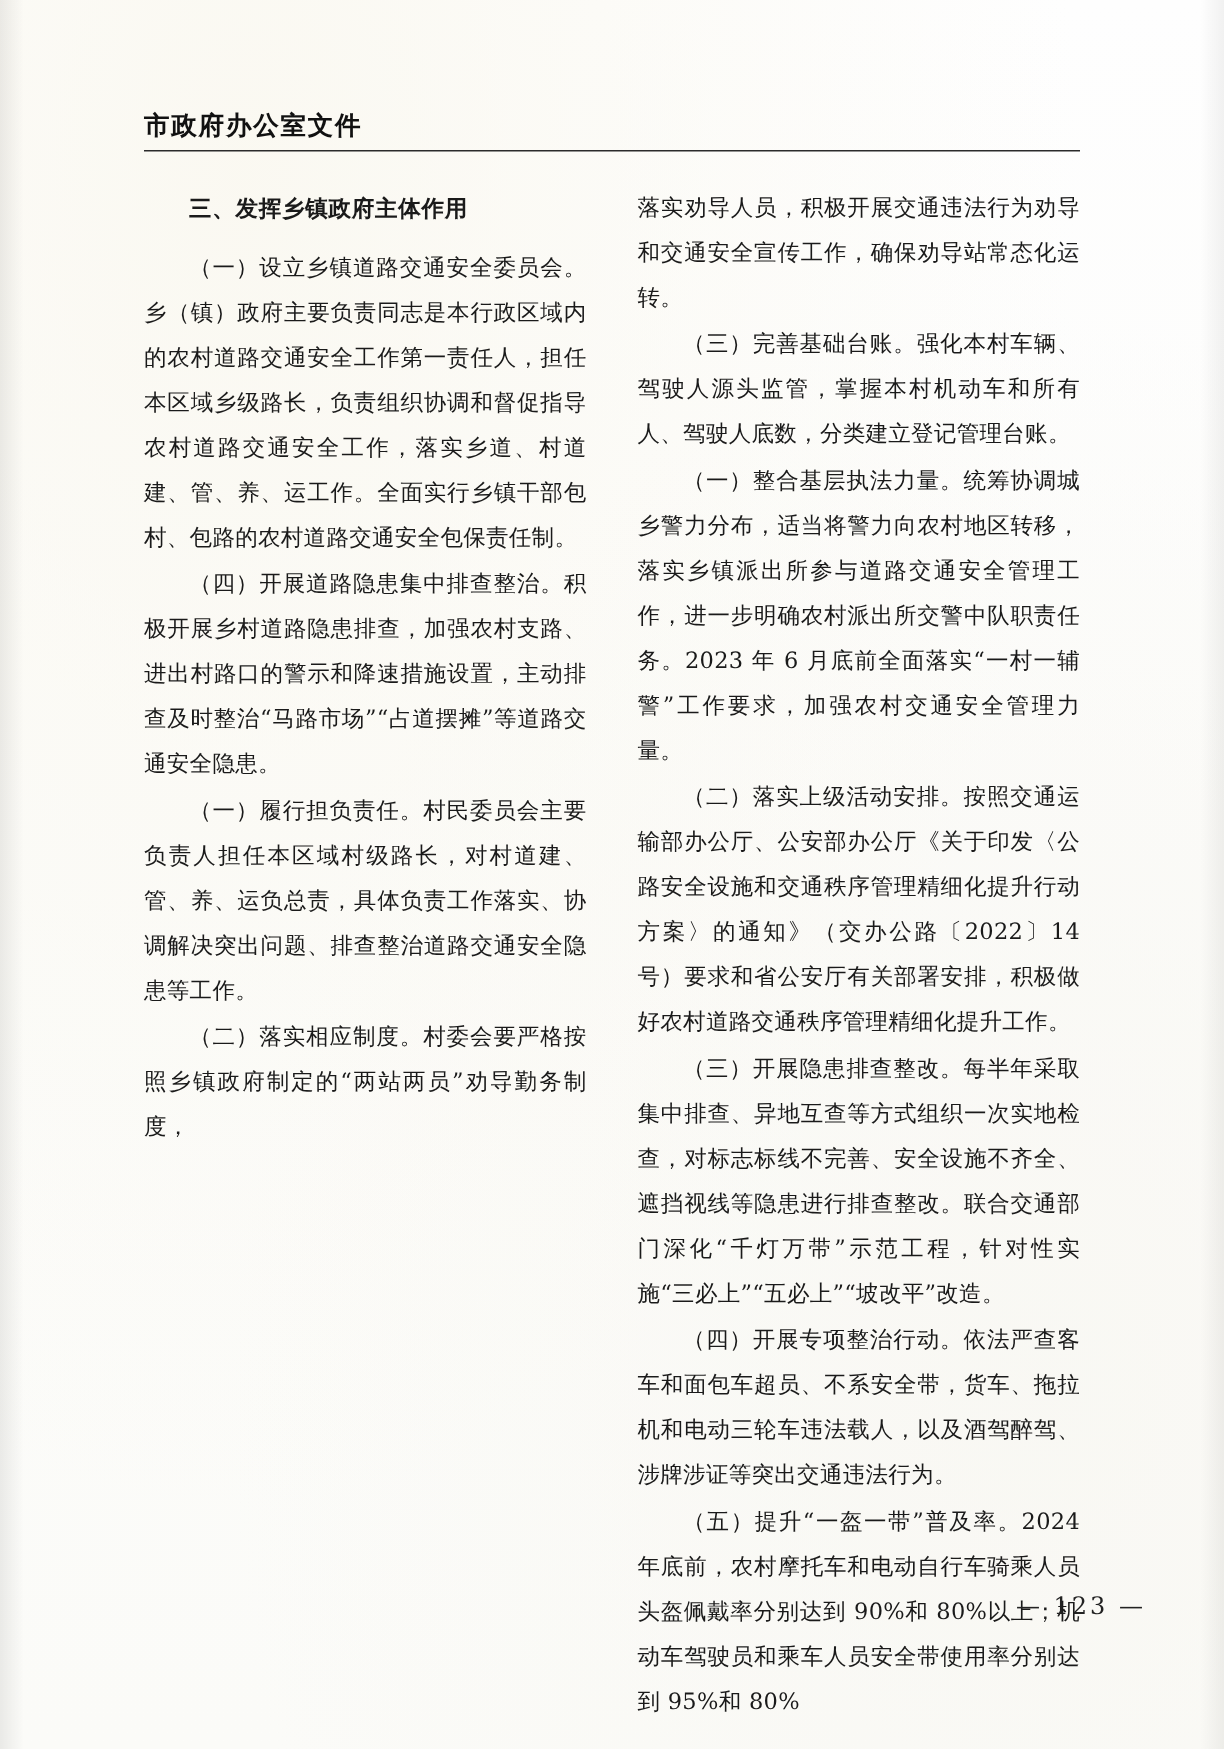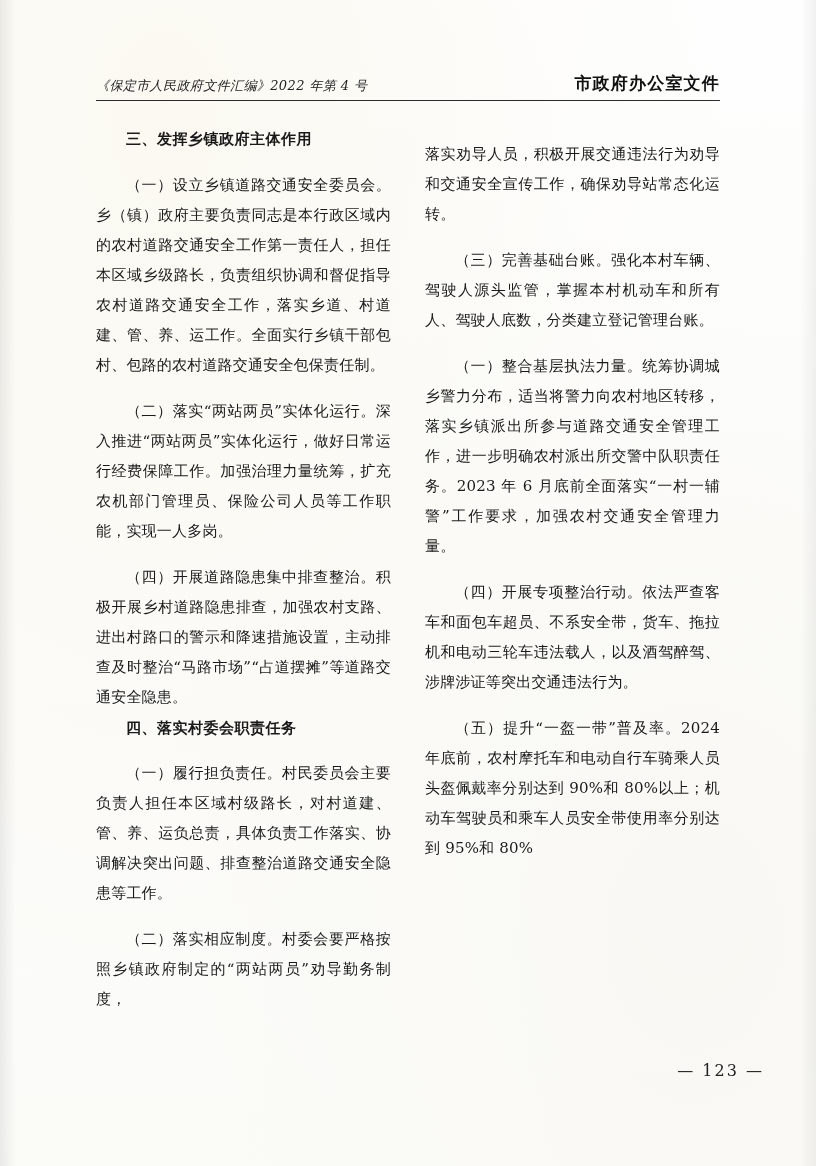--- a/index.html
+++ b/index.html
@@ -70,21 +70,21 @@
     font-size: 15px;
     font-weight: bold;
     margin: 2px 0 9px 0;
     text-indent: 2em;
     line-height: 1.9;
     letter-spacing: 0.5px;
   }
   p.para {
     font-size: 15px;
     line-height: 2.0;
-    margin: 16px 0 1px 0;
+    margin: 0 0 1px 0;
     text-indent: 2em;
     text-align: justify;
     text-justify: inter-ideograph;
     letter-spacing: 0.2px;
   }
   p.para.cont {
     text-indent: 0;
   }
   
   .footer {
@@ -114,38 +114,37 @@
 <body>
 
 <div class="page">
   <div class="paper-texture"></div>
   <div class="edge-shadow"></div>
   <div class="edge-shadow right"></div>
 
   <div class="content">
 
     <div class="header">
-      <div class="header-left">《保定市人民政府文件汇编》2022 年第 4 号</div>
       <div class="header-right">市政府办公室文件</div>
     </div>
 
     <div class="columns">
       <div class="col" id="col-left">
           <h3 class="section-title">三、发挥乡镇政府主体作用</h3>
           <p class="para">（一）设立乡镇道路交通安全委员会。乡（镇）政府主要负责同志是本行政区域内的农村道路交通安全工作第一责任人，担任本区域乡级路长，负责组织协调和督促指导农村道路交通安全工作，落实乡道、村道建、管、养、运工作。全面实行乡镇干部包村、包路的农村道路交通安全包保责任制。</p>
-          <p class="para">（二）落实“两站两员”实体化运行。深入推进“两站两员”实体化运行，做好日常运行经费保障工作。加强治理力量统筹，扩充农机部门管理员、保险公司人员等工作职能，实现一人多岗。</p>
           <p class="para">（四）开展道路隐患集中排查整治。积极开展乡村道路隐患排查，加强农村支路、进出村路口的警示和降速措施设置，主动排查及时整治“马路市场”“占道摆摊”等道路交通安全隐患。</p>
-          <h3 class="section-title">四、落实村委会职责任务</h3>
           <p class="para">（一）履行担负责任。村民委员会主要负责人担任本区域村级路长，对村道建、管、养、运负总责，具体负责工作落实、协调解决突出问题、排查整治道路交通安全隐患等工作。</p>
           <p class="para">（二）落实相应制度。村委会要严格按照乡镇政府制定的“两站两员”劝导勤务制度，</p>
         </div>
       <div class="col" id="col-right">
           <p class="para cont">落实劝导人员，积极开展交通违法行为劝导和交通安全宣传工作，确保劝导站常态化运转。</p>
           <p class="para">（三）完善基础台账。强化本村车辆、驾驶人源头监管，掌握本村机动车和所有人、驾驶人底数，分类建立登记管理台账。</p>
           <p class="para">（一）整合基层执法力量。统筹协调城乡警力分布，适当将警力向农村地区转移，落实乡镇派出所参与道路交通安全管理工作，进一步明确农村派出所交警中队职责任务。2023 年 6 月底前全面落实“一村一辅警”工作要求，加强农村交通安全管理力量。</p>
+          <p class="para">（二）落实上级活动安排。按照交通运输部办公厅、公安部办公厅《关于印发〈公路安全设施和交通秩序管理精细化提升行动方案〉的通知》（交办公路〔2022〕14 号）要求和省公安厅有关部署安排，积极做好农村道路交通秩序管理精细化提升工作。</p>
+          <p class="para">（三）开展隐患排查整改。每半年采取集中排查、异地互查等方式组织一次实地检查，对标志标线不完善、安全设施不齐全、遮挡视线等隐患进行排查整改。联合交通部门深化“千灯万带”示范工程，针对性实施“三必上”“五必上”“坡改平”改造。</p>
           <p class="para">（四）开展专项整治行动。依法严查客车和面包车超员、不系安全带，货车、拖拉机和电动三轮车违法载人，以及酒驾醉驾、涉牌涉证等突出交通违法行为。</p>
           <p class="para">（五）提升“一盔一带”普及率。2024 年底前，农村摩托车和电动自行车骑乘人员头盔佩戴率分别达到 90%和 80%以上；机动车驾驶员和乘车人员安全带使用率分别达到 95%和 80%</p>
         </div>
     </div>
 
   </div>
 
   <div class="footer">
     <span>— 123 —</span>
   </div>

